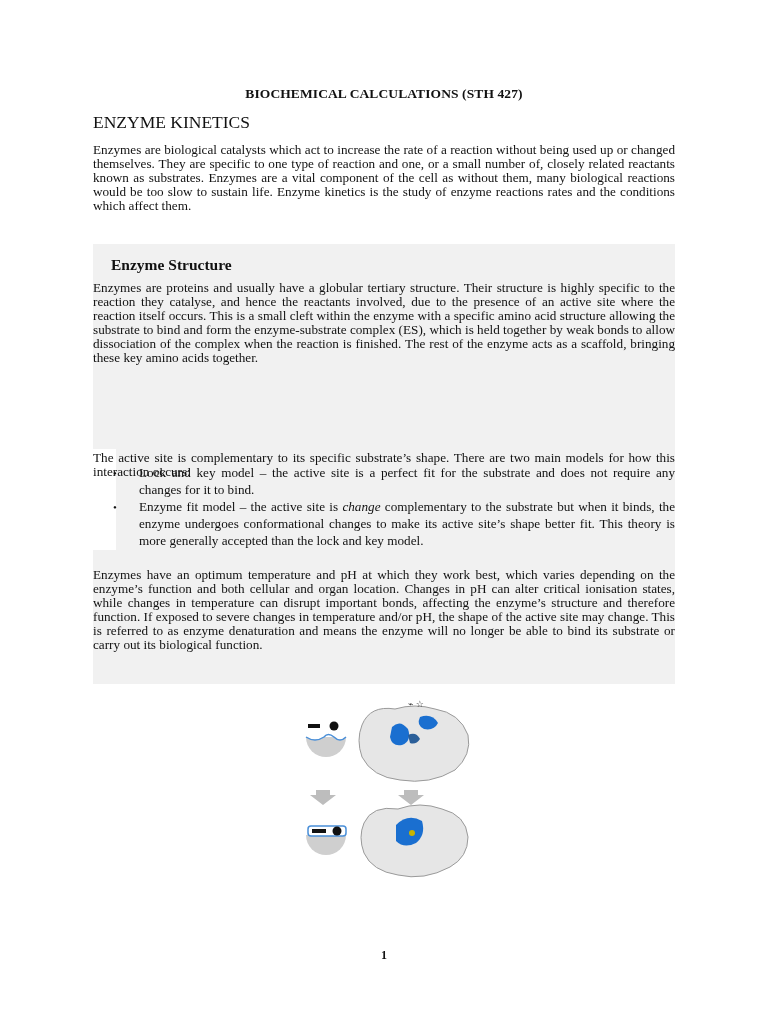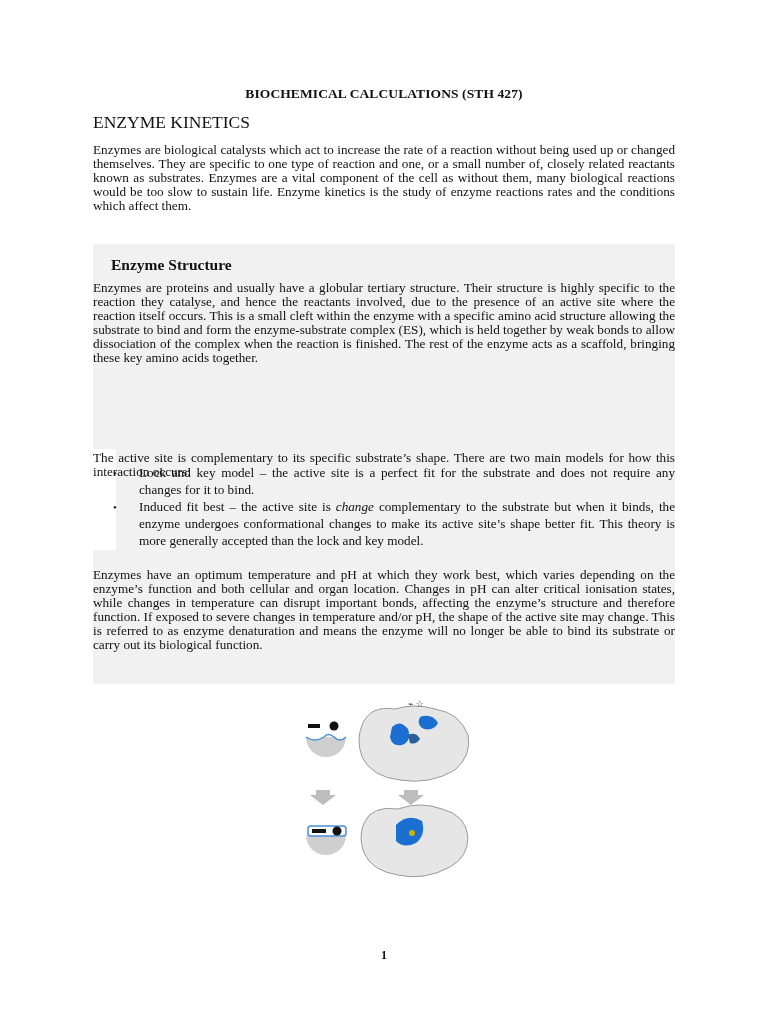--- a/index.html
+++ b/index.html
@@ -34,21 +34,21 @@
 <p class="para" style="top:281px;">Enzymes are proteins and usually have a globular tertiary structure. Their structure is highly specific to the reaction they catalyse, and hence the reactants involved, due to the presence of an active site where the reaction itself occurs. This is a small cleft within the enzyme with a specific amino acid structure allowing the substrate to bind and form the enzyme-substrate complex (ES), which is held together by weak bonds to allow dissociation of the complex when the reaction is finished. The rest of the enzyme acts as a scaffold, bringing these key amino acids together.</p>
 <p class="para" style="top:415px;margin-top:36px;">The active site is complementary to its specific substrate’s shape. There are two main models for how this interaction occurs:</p>
 
 <ul class="list">
   <li>
     <span class="bullet">•</span>
     <span>Lock and key model – the active site is a perfect fit for the substrate and does not require any changes for it to bind.</span>
   </li>
   <li>
     <span class="bullet">•</span>
-    <span>Induced fit best – the active site is </span><em>change</em><span> complementary to the substrate but when it binds, the enzyme undergoes conformational changes to make its active site’s shape better fit. This theory is more generally accepted than the lock and key model.</span>
+    <span>Enzyme fit model – the active site is </span><em>change</em><span> complementary to the substrate but when it binds, the enzyme undergoes conformational changes to make its active site’s shape better fit. This theory is more generally accepted than the lock and key model.</span>
   </li>
 </ul>
 
 <p class="para" style="top:568px;">Enzymes have an optimum temperature and pH at which they work best, which varies depending on the enzyme’s function and both cellular and organ location. Changes in pH can alter critical ionisation states, while changes in temperature can disrupt important bonds, affecting the enzyme’s structure and therefore function. If exposed to severe changes in temperature and/or pH, the shape of the active site may change. This is referred to as enzyme denaturation and means the enzyme will no longer be able to bind its substrate or carry out its biological function.</p>
 
 <div class="figure">
   <svg width="180" height="190" viewBox="0 0 180 190">
 
     <rect x="8" y="29" width="12" height="4" fill="#111"></rect>
     <circle cx="34" cy="31" r="4.5" fill="#111"></circle>

